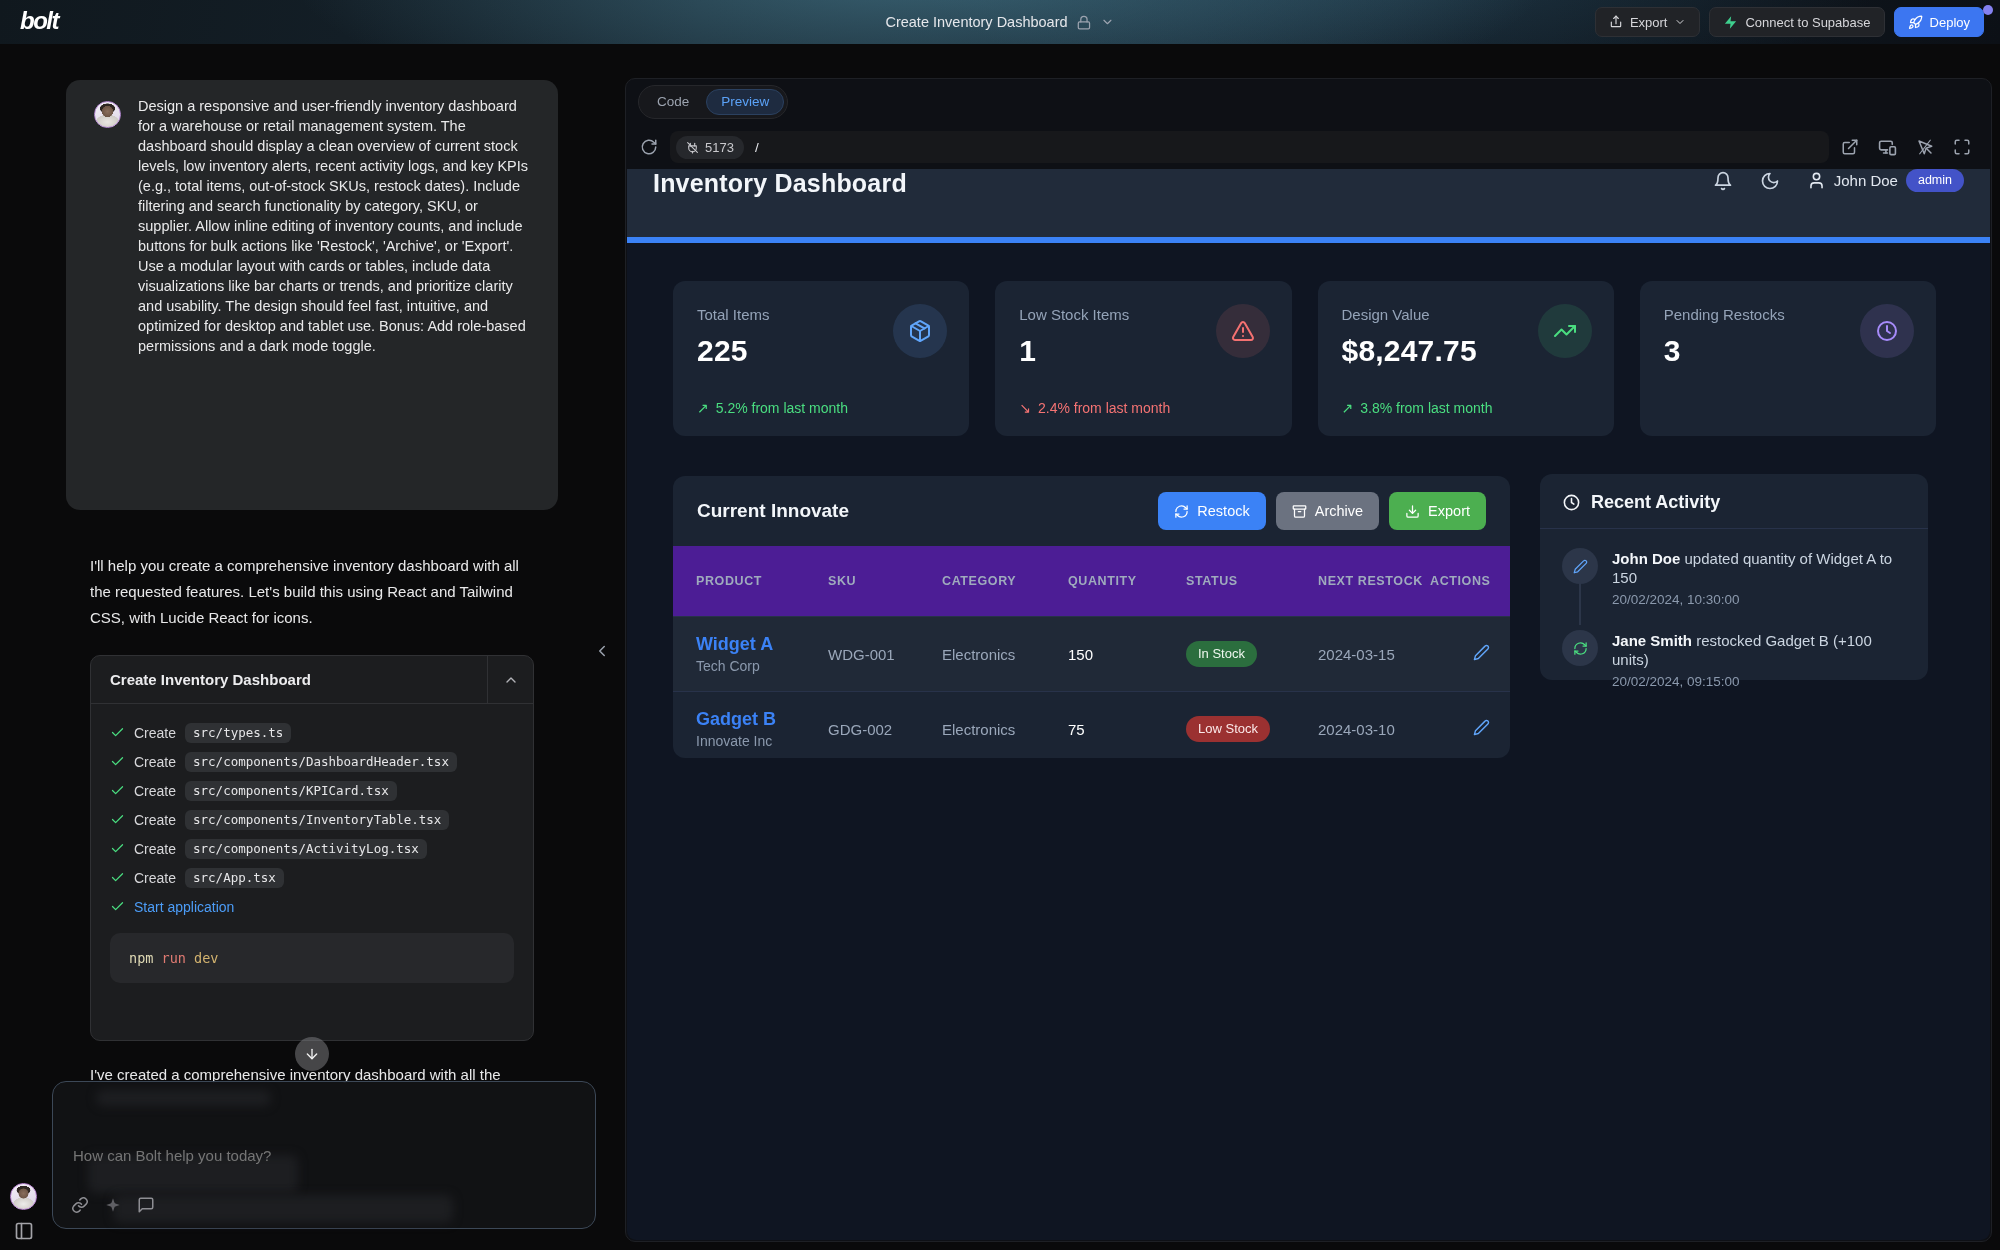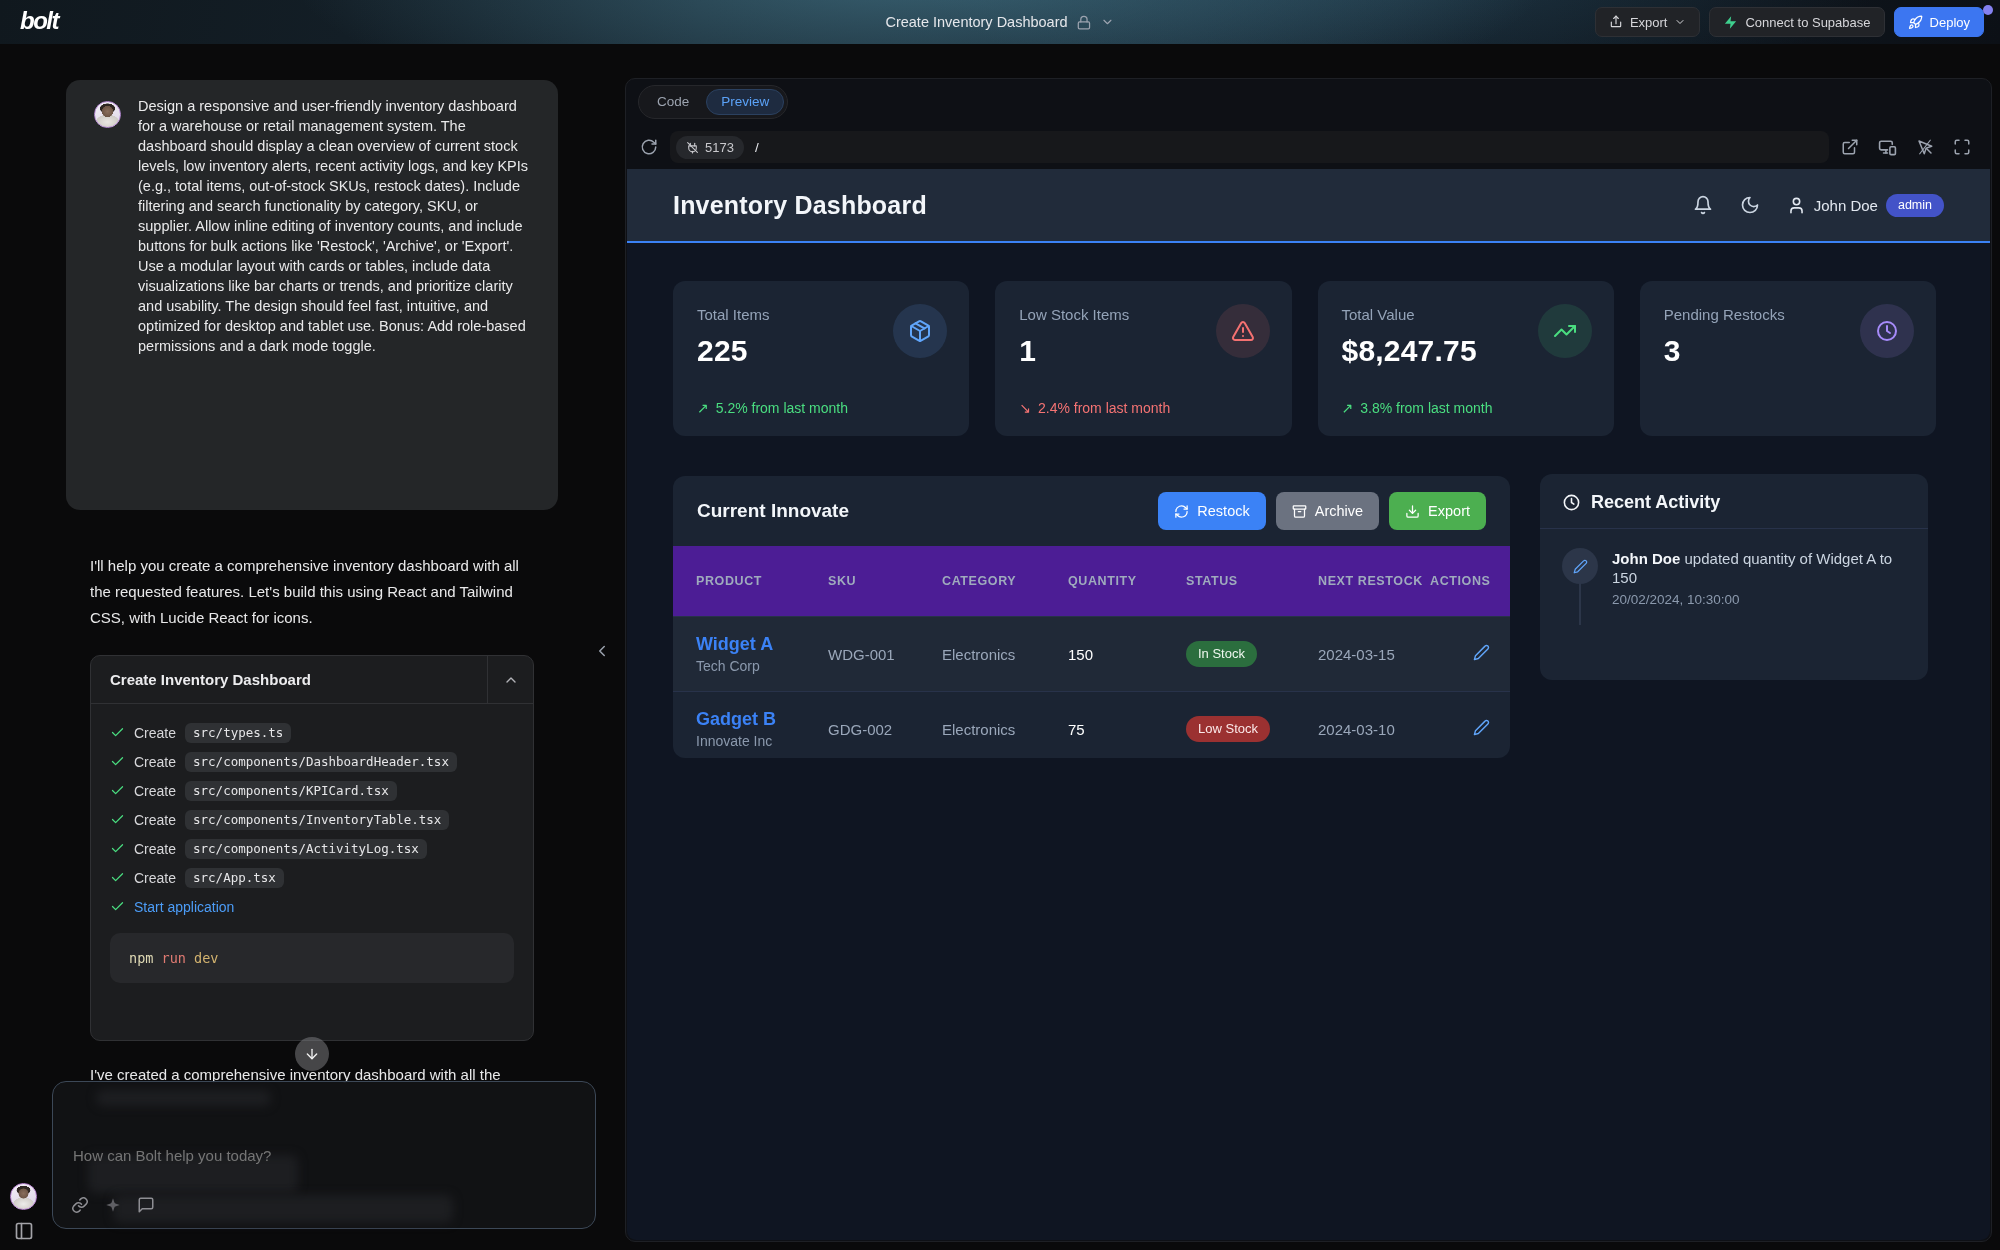--- a/index.html
+++ b/index.html
@@ -117,21 +117,21 @@
   .toolbar-row { height:44px; display:flex; align-items:center; gap:12px; padding:0 14px; }
   .reload-btn { color:#9ca3af; cursor:pointer; }
   .url-bar { flex:1; height:32px; background:#17181b; border-radius:8px; display:flex; align-items:center; padding:0 6px; }
   .port-pill { display:flex; align-items:center; gap:6px; background:#26282c; border-radius:999px; padding:4px 10px; color:#c9c9cd; font-size:13px; cursor:pointer; }
   .url-path { margin-left:11px; font-size:13.5px; color:#e5e7eb; }
   .chrome-icons { display:flex; gap:19px; color:#9ca3af; padding-right:6px; }
   .chrome-icons > div { cursor:pointer; }
 
   
   .app { position:absolute; left:1px; right:1px; top:90px; bottom:1px; background:#0f1522; border-radius:0 0 9px 9px; overflow:hidden; }
-  .app-header { height:74px; background:#212b3a; border-bottom:2px solid #3b82f6; display:flex; align-items:center; padding:0 46px; }
+  .app-header { height:74px; background:#212b3a; border-bottom:6px solid #3b82f6; display:flex; align-items:flex-start; padding:0 26px; }
   .app-title { font-size:25px; font-weight:700; color:#f3f6fa; letter-spacing:.2px; }
   .app-header-right { margin-left:auto; display:flex; align-items:center; gap:27px; }
   .search-box { position:relative; width:266px; height:40px; }
   .search-box input {
     width:100%; height:100%; background:#2b374c; border:1px solid #35425a; border-radius:8px;
     padding:0 12px 0 38px; color:#dbe3ee; font-size:14.5px; outline:none; font-family:inherit;
   }
   .search-box input::placeholder { color:#8b99ad; }
   .search-ic { position:absolute; left:12px; top:11px; color:#8b99ad; }
   .hdr-ic { color:#cbd5e1; cursor:pointer; }
@@ -499,21 +499,21 @@
         </div>
         <div class="kpi-iconcircle kc-red">
           <svg class="ic" width="24" height="24" viewBox="0 0 24 24">
               <path d="m21.7 18-8-14a2 2 0 0 0-3.5 0l-8 14A2 2 0 0 0 4 21h16a2 2 0 0 0 1.7-3Z"></path>
               <path d="M12 9v4"></path>
               <path d="M12 17h.01"></path>
             </svg>
         </div>
       </div>
       <div class="kpi-card">
-        <div class="kpi-label">Total Value</div>
+        <div class="kpi-label">Design Value</div>
         <div class="kpi-value">$8,247.75</div>
         <div class="kpi-trend trend-up">
           <span>↗</span>
           <span>3.8% from last month</span>
         </div>
         <div class="kpi-iconcircle kc-green">
           <svg class="ic" width="24" height="24" viewBox="0 0 24 24">
               <path d="m22 7-8.5 8.5-5-5L2 17"></path>
               <path d="M16 7h6v6"></path>
             </svg>
@@ -625,16 +625,34 @@
           </div>
           <div>
             <div class="act-text">
               <span class="act-user">John Doe</span>
               <span> </span>
               <span>updated quantity of Widget A to 150</span>
             </div>
             <div class="act-time">20/02/2024, 10:30:00</div>
           </div>
         </div>
+        <div class="act-item">
+          <div class="act-iconcircle ai-green">
+            <svg class="ic" width="15" height="15" viewBox="0 0 24 24">
+                <path d="M21 12a9 9 0 0 1-15.7 6L3 16"></path>
+                <path d="M3 21v-5h5"></path>
+                <path d="M3 12a9 9 0 0 1 15.7-6L21 8"></path>
+                <path d="M21 3v5h-5"></path>
+              </svg>
+          </div>
+          <div>
+            <div class="act-text">
+              <span class="act-user">Jane Smith</span>
+              <span> </span>
+              <span>restocked Gadget B (+100 units)</span>
+            </div>
+            <div class="act-time">20/02/2024, 09:15:00</div>
+          </div>
+        </div>
       </div>
     </div>
   </div>
 </div>
 
 </body></html>

